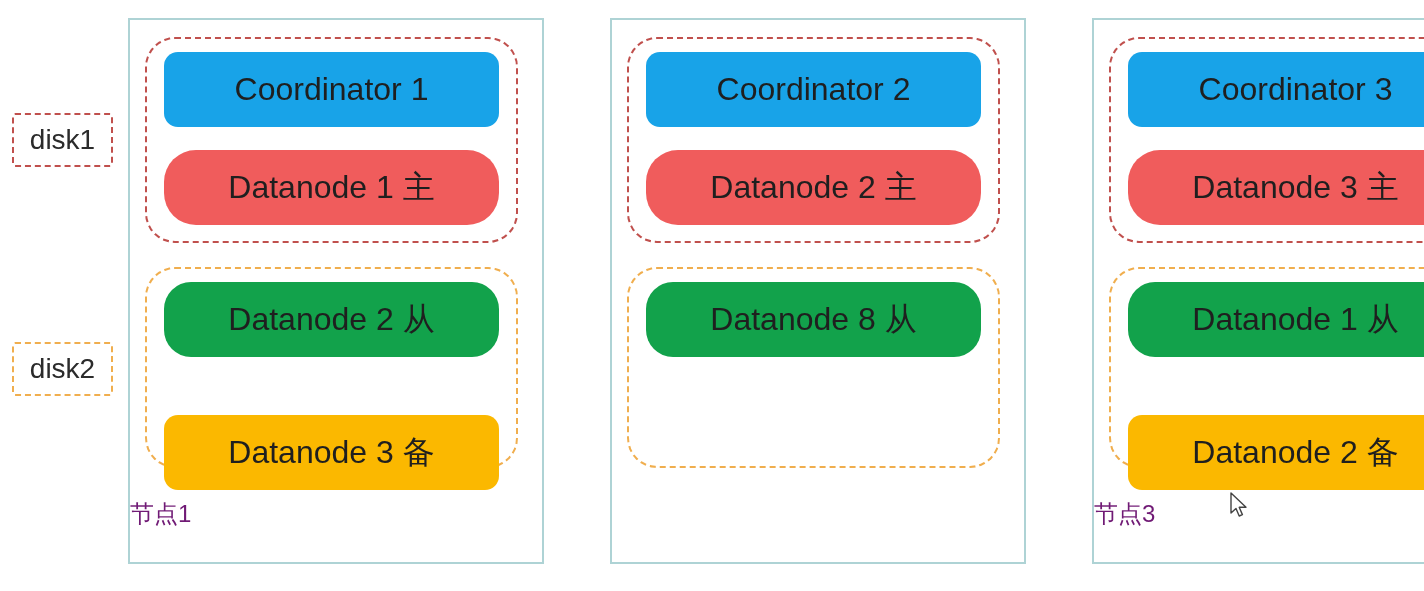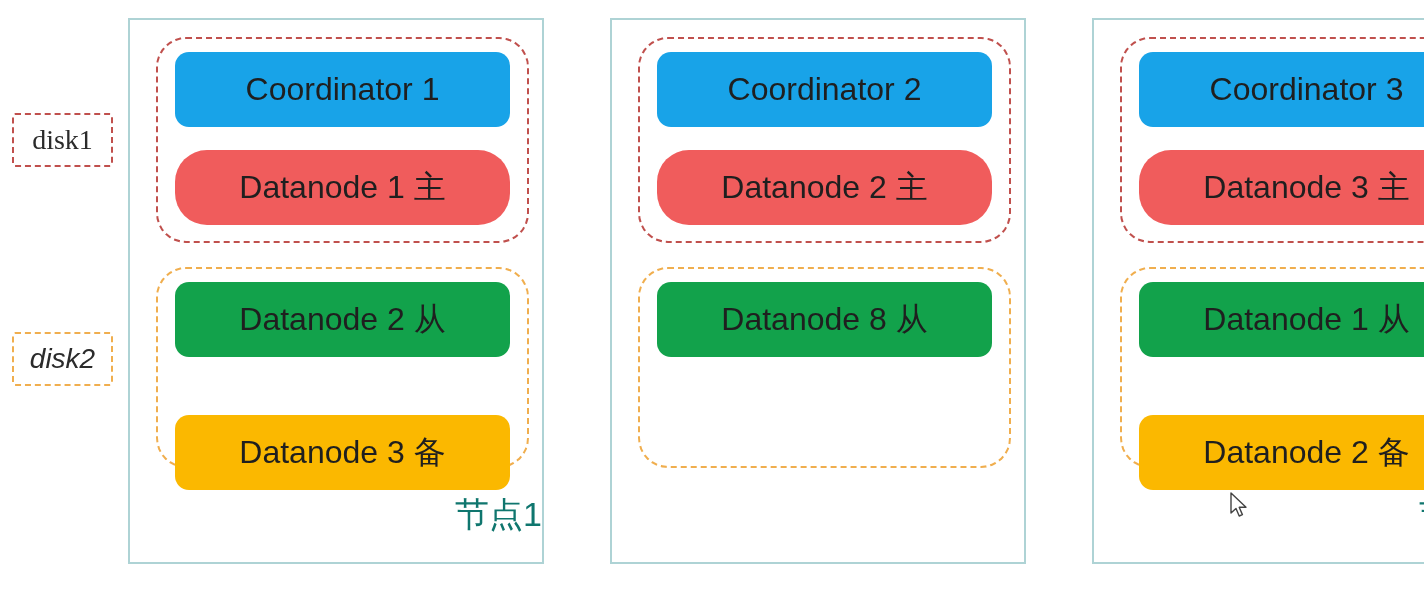--- a/index.html
+++ b/index.html
@@ -11,48 +11,48 @@
   }
   .node{
     position:absolute;top:18px;width:416px;height:546px;
     border:2px solid var(--node-border,#aed3d5);
     background:#ffffff;box-sizing:border-box;
   }
   .node.n1{left:128px;}
   .node.n2{left:610px;padding-left:24px;}
   .node.n3{left:1092px;}
   .disk-group{
-    position:absolute;left:26px;width:373px;box-sizing:border-box;
+    position:absolute;left:15px;width:373px;box-sizing:border-box;
     border-radius:30px;
   }
   .disk-group.g1{top:17px;height:206px;border:2px dashed var(--disk1-border,#c0504d);}
   .disk-group.g2{top:247px;height:201px;border:2px dashed var(--disk2-border,#f0ae4e);}
   .pill{
     position:absolute;left:17px;width:335px;height:75px;
     border-radius:14px;
     display:flex;align-items:center;justify-content:center;
     font-size:32px;color:#1f1f1f;white-space:nowrap;
   }
   .pill.p1{top:13px;}
   .pill.p2{top:111px;}
   .pill.blue  {background:var(--coordinator,#18a3e8);}
   .pill.red   {background:var(--datanode-primary,#f05c5c);border-radius:32px;}
-  .pill.green {background:var(--datanode-slave,#12a24b);}
+  .pill.green {background:var(--datanode-slave,#12a24b);border-radius:27px;}
   .pill.amber {background:var(--datanode-backup,#fbb800);margin-top:35px;}
   .node-label{
     position:absolute;left:0;top:474px;width:100%;
-    text-align:right;font-size:34px;line-height:40px;color:#0f766e;
+    text-align:left;font-size:24px;line-height:40px;color:#701a75;
   }
   .disk-label{
     position:absolute;left:12px;width:101px;height:54px;box-sizing:border-box;
     display:flex;align-items:center;justify-content:center;
     font-size:28px;color:#2b2b2b;background:#ffffff;border-radius:3px;
   }
-  .disk-label.d1{top:113px;border:2px dashed var(--disk1-border,#c0504d);font-family:Liberation Serif, serif;}
-  .disk-label.d2{top:332px;border:2px dashed var(--disk2-border,#f0ae4e);font-style:italic;}
+  .disk-label.d1{top:113px;border:2px dashed var(--disk1-border,#c0504d);}
+  .disk-label.d2{top:342px;border:2px dashed var(--disk2-border,#f0ae4e);}
   .cursor{
     position:absolute;left:1229px;top:492px;width:20px;height:28px;
   }
 </style>
 </head>
 <body style="--coordinator: #18a3e8; --datanode-primary: #f05c5c; --datanode-slave: #12a24b; --datanode-backup: #fbb800; --disk1-border: #c0504d; --disk2-border: #f0ae4e; --node-border: #aed3d5; --text: #262626;">
 
 <div class="disk-label d1">disk1</div>
 <div class="disk-label d2">disk2</div>
 

